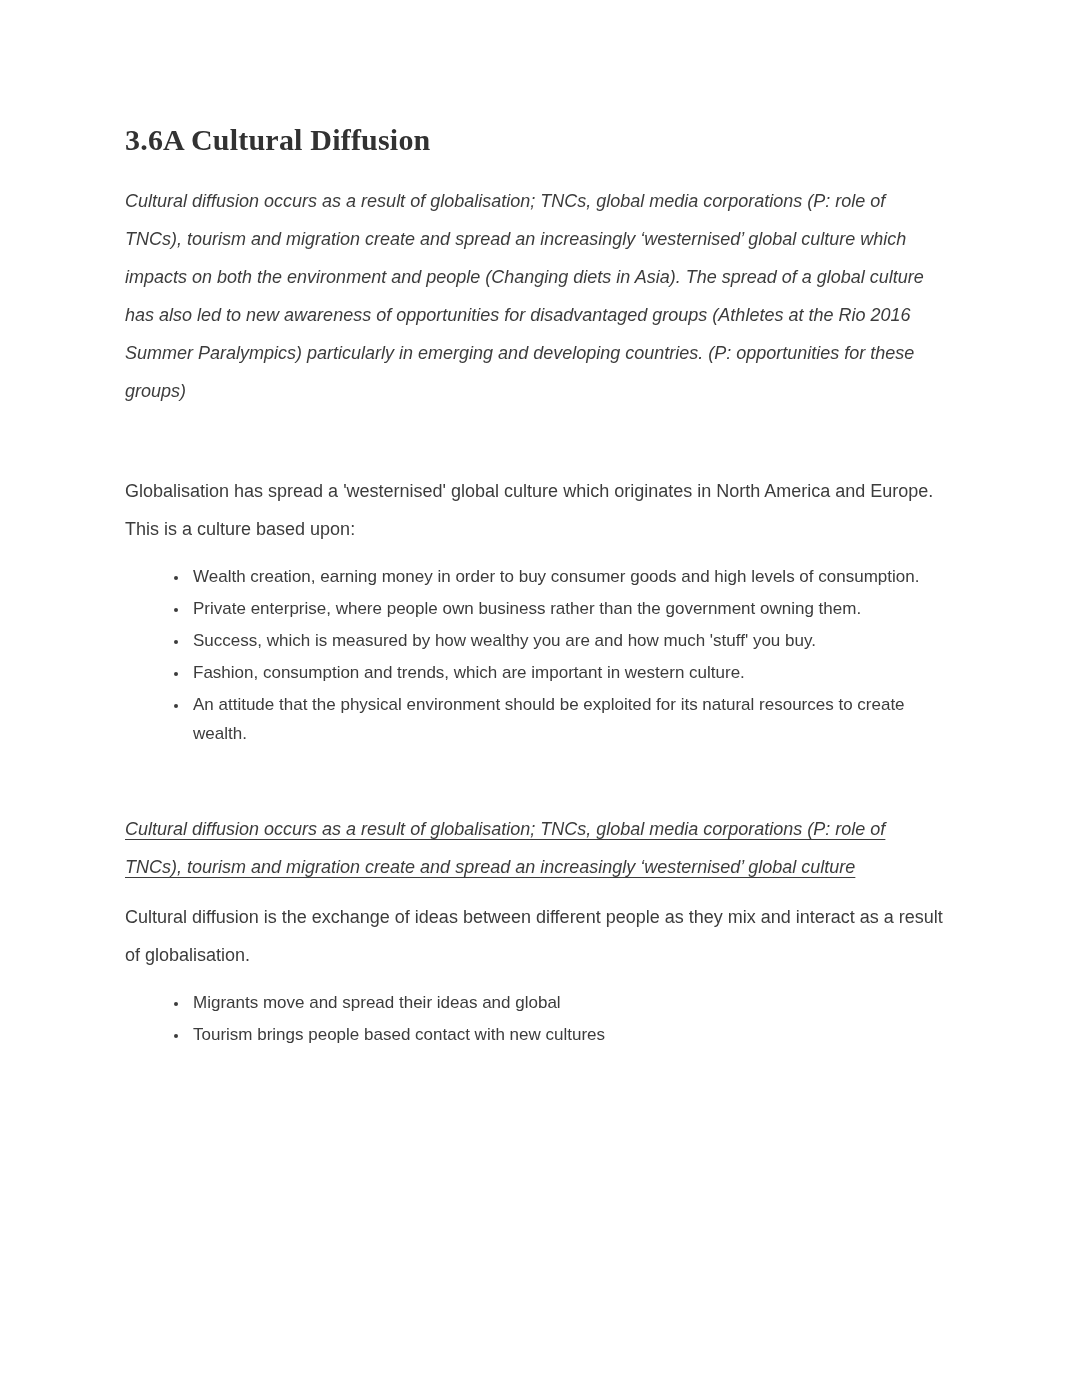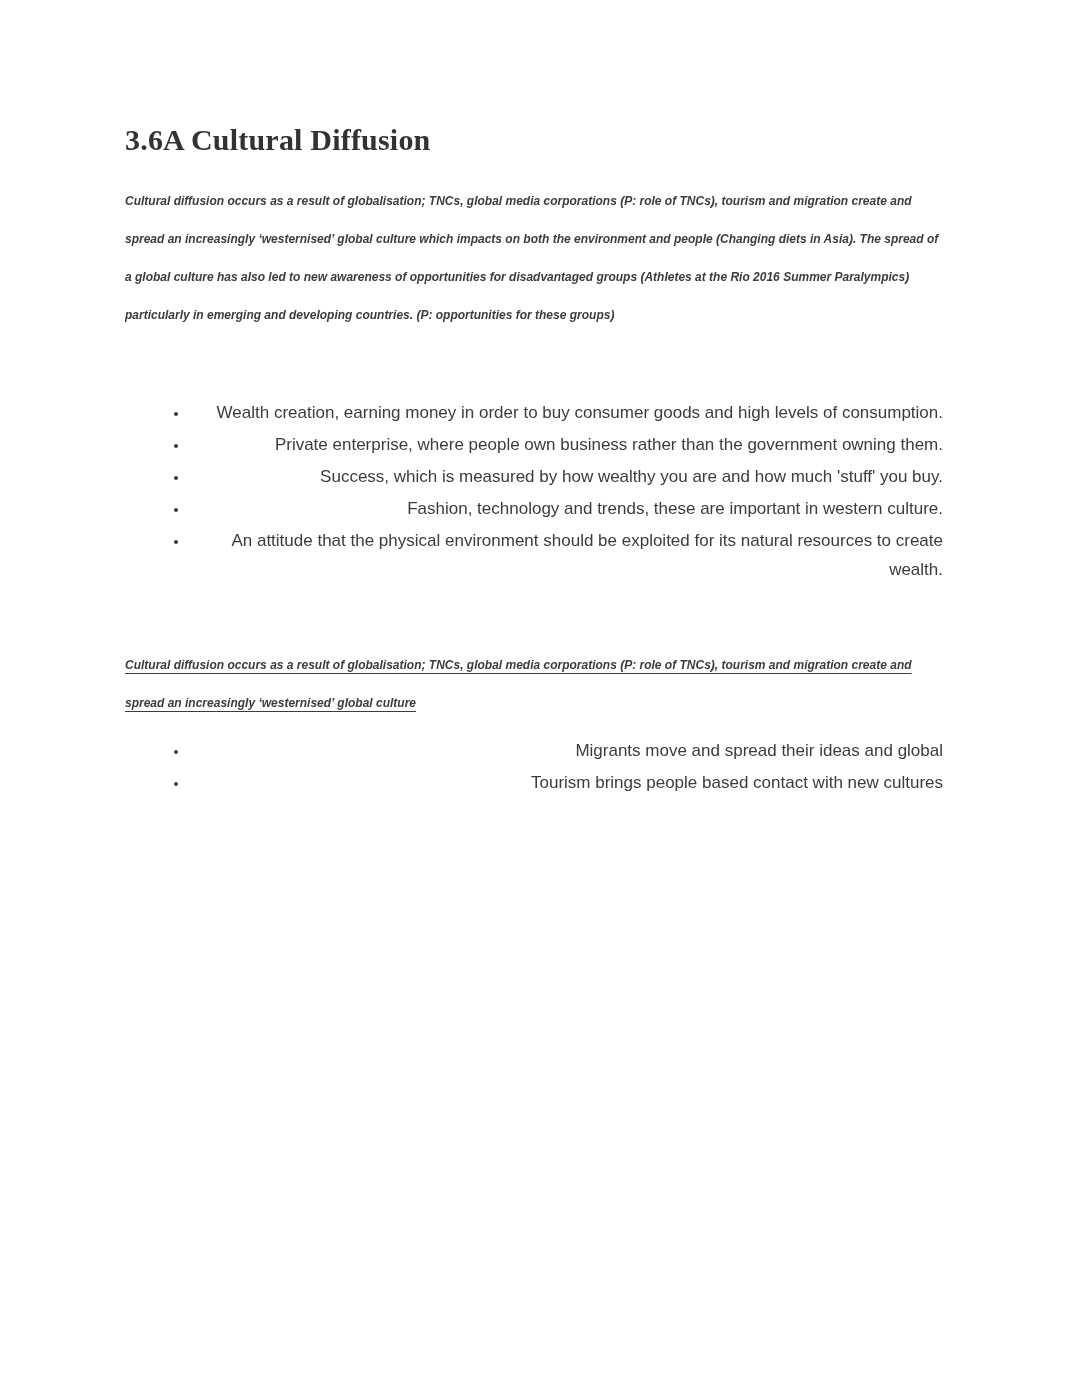--- a/index.html
+++ b/index.html
@@ -27,24 +27,23 @@
   h1.doc-title {
     font-family: "Liberation Serif", serif;
     font-size: 30px;
     line-height: 36px;
     font-weight: 700;
     color: #323232;
     margin: 0 0 24px 0;
     letter-spacing: 0.2px;
   }
   p {
-    font-size: 12px;
+    font-size: 18px;
     line-height: 38px;
     margin: 0 0 12px 0;
-    font-weight: bold;
   }
   p.italic {
     font-style: italic;
   }
   p.underline {
     text-decoration: underline;
     text-underline-offset: 4px;
   }
   .blank-line {
     height: 38px;
@@ -53,21 +52,20 @@
   ul.doc-list {
     margin: 14px 0 12px 0;
     padding-left: 64px;
     font-size: 17px;
     line-height: 29px;
     list-style-type: disc;
   }
   ul.doc-list li {
     margin: 0 0 3px 0;
     padding-left: 4px;
-    text-align: right;
   }
   ul.doc-list li::marker {
     font-size: 14px;
     color: #3c3c3c;
   }
   .gap-large {
     height: 50px;
   }
 </style>
 </head>
@@ -75,33 +73,35 @@
 
 <div class="page">
   <div class="content">
 
     <h1 class="doc-title">3.6A Cultural Diffusion</h1>
 
     <p class="italic">Cultural diffusion occurs as a result of globalisation; TNCs, global media corporations (P: role of TNCs), tourism and migration create and spread an increasingly ‘westernised’ global culture which impacts on both the environment and people (Changing diets in Asia). The spread of a global culture has also led to new awareness of opportunities for disadvantaged groups (Athletes at the Rio 2016 Summer Paralympics) particularly in emerging and developing countries. (P: opportunities for these groups)</p>
 
     <div class="blank-line"></div>
 
+    <p>Globalisation has spread a 'westernised' global culture which originates in North America and Europe. This is a culture based upon:</p>
 
     <ul class="doc-list">
       <li>Wealth creation, earning money in order to buy consumer goods and high levels of consumption.</li>
       <li>Private enterprise, where people own business rather than the government owning them.</li>
       <li>Success, which is measured by how wealthy you are and how much 'stuff' you buy.</li>
-      <li>Fashion, technology and trends, these are important in western culture.</li>
+      <li>Fashion, consumption and trends, which are important in western culture.</li>
       <li>An attitude that the physical environment should be exploited for its natural resources to create wealth.</li>
     </ul>
 
     <div class="gap-large"></div>
 
     <p class="italic underline">Cultural diffusion occurs as a result of globalisation; TNCs, global media corporations (P: role of TNCs), tourism and migration create and spread an increasingly ‘westernised’ global culture</p>
 
+    <p>Cultural diffusion is the exchange of ideas between different people as they mix and interact as a result of globalisation.</p>
 
 
     <ul class="doc-list">
       <li>Migrants move and spread their ideas and global</li>
       <li>Tourism brings people based contact with new cultures</li>
     </ul>
 
   </div>
 </div>
 

